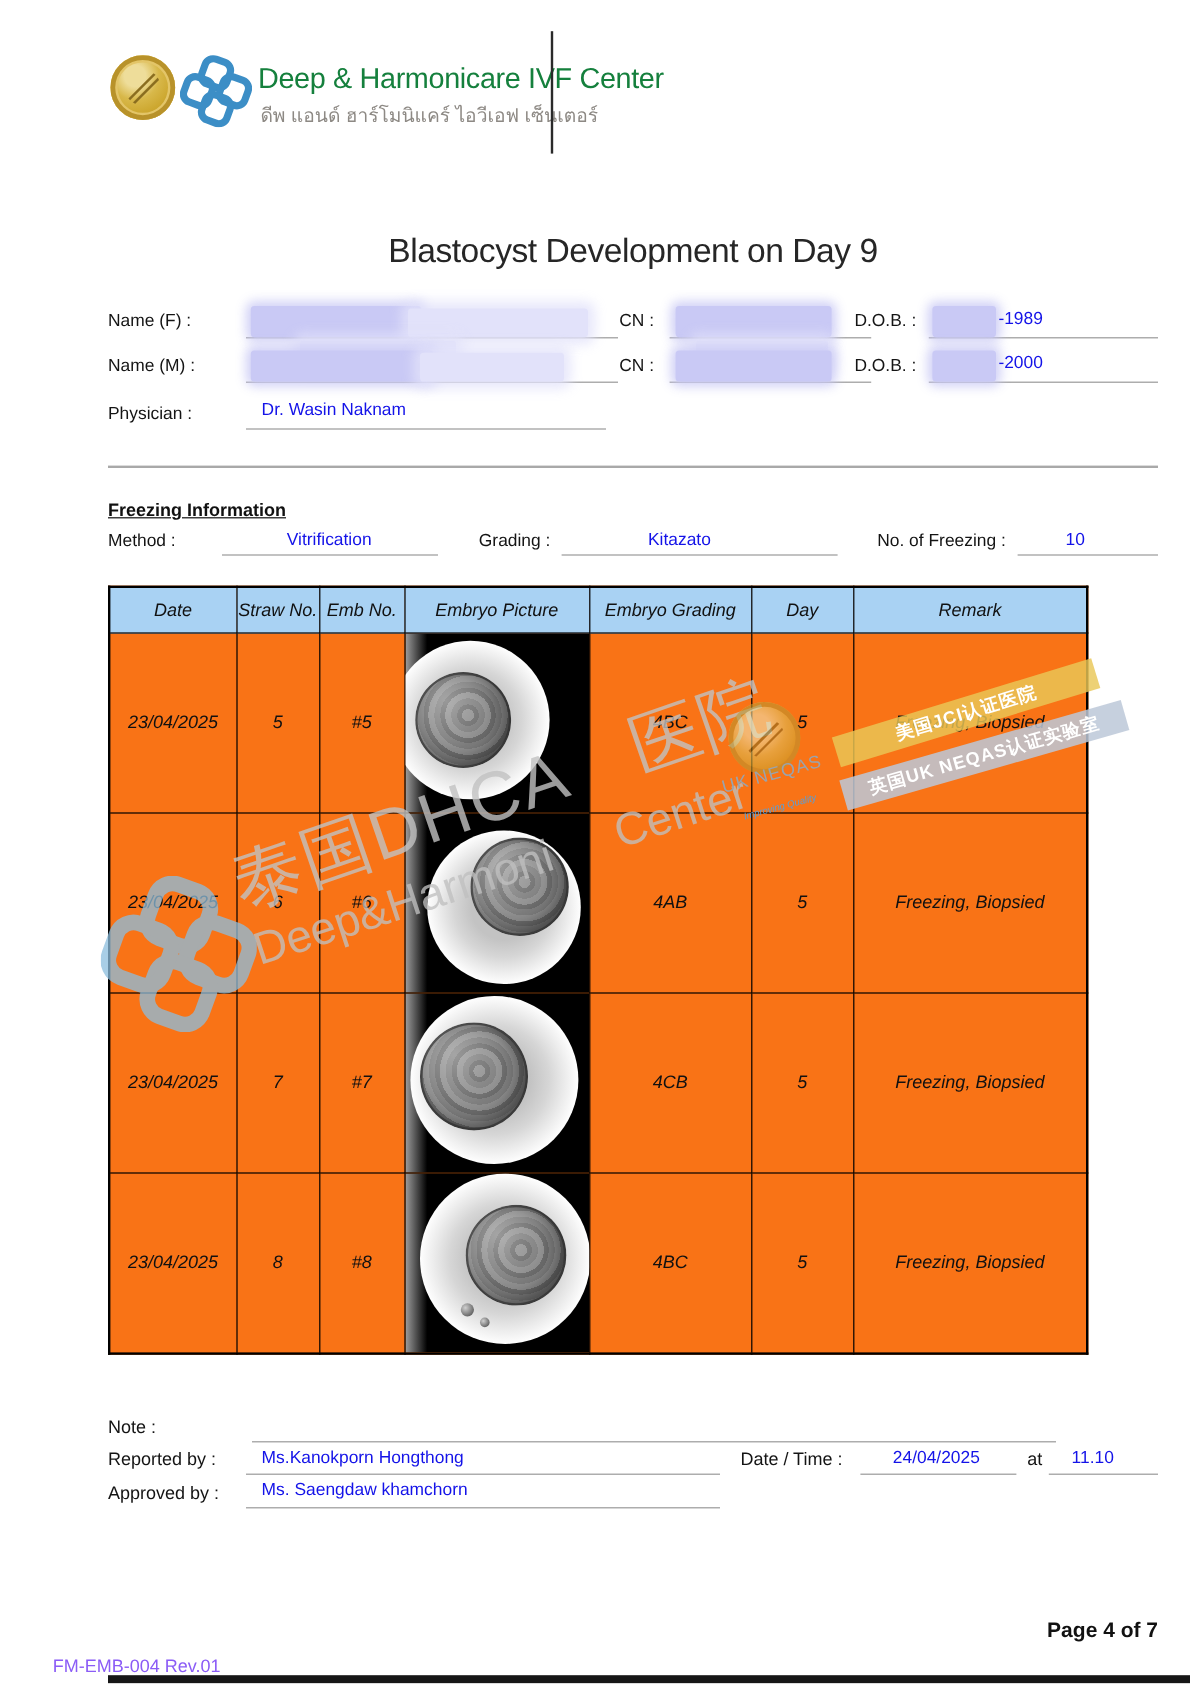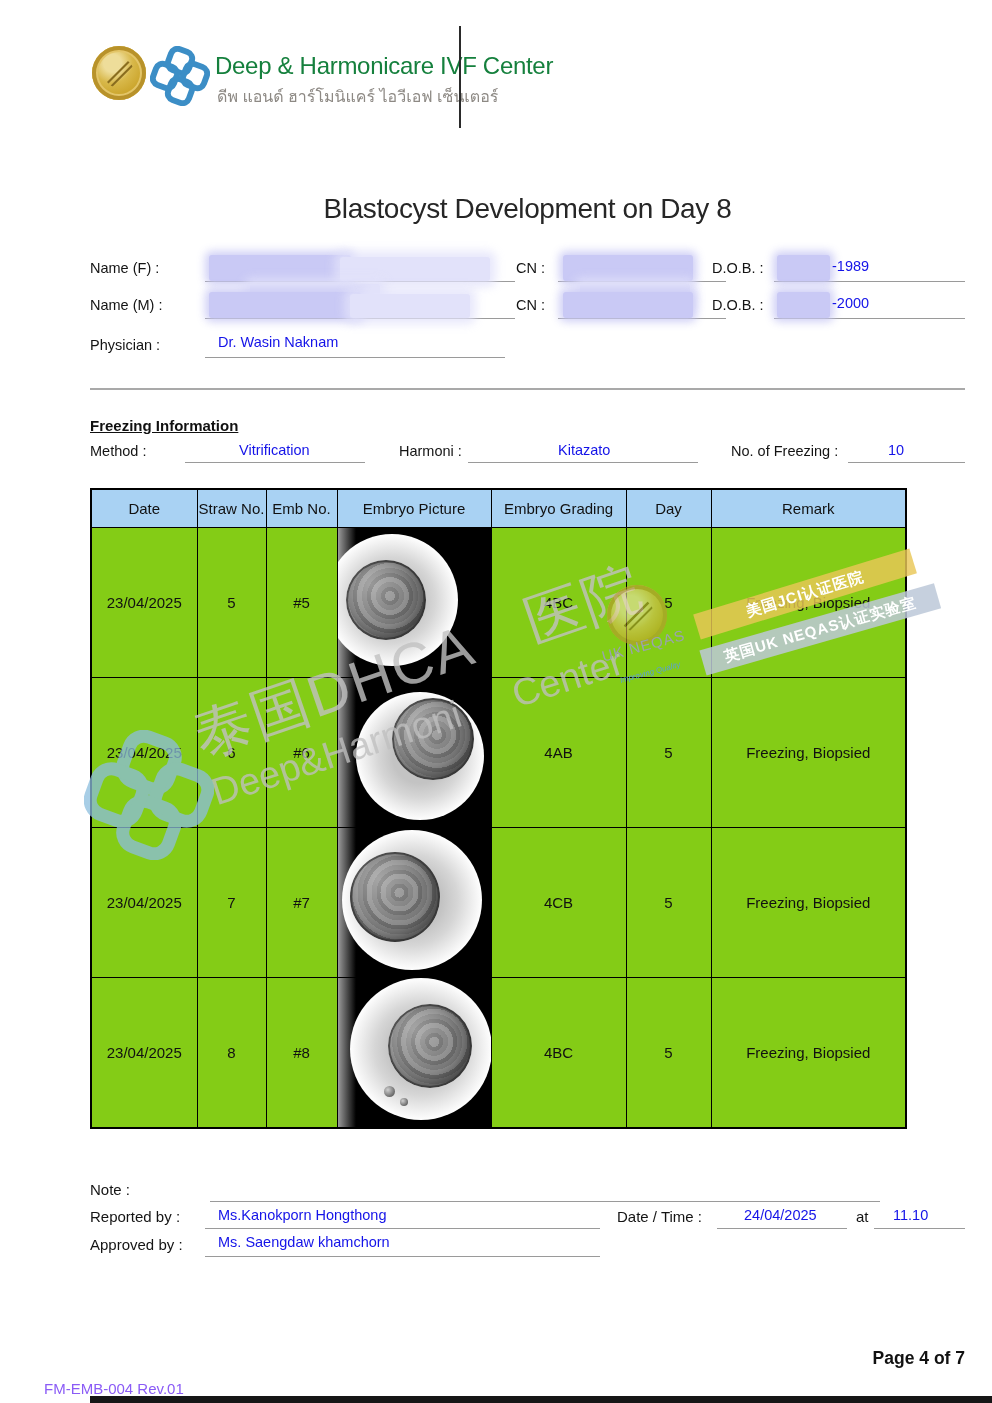--- a/index.html
+++ b/index.html
@@ -21,21 +21,21 @@
   .contact{position:absolute;left:473px;top:30px;font-size:12.5px;font-weight:500;color:#1c1c1c;line-height:25px;white-space:nowrap;}
   .title{position:absolute;left:90px;top:193px;width:875px;text-align:center;font-size:28px;
          font-weight:500;color:#262626;letter-spacing:-0.4px;}
   
   .red{position:absolute;background:#c9c9f5;border-radius:3px;box-shadow:0 0 9px 4px rgba(201,201,245,.85);}
   .red.lite{background:#e2e2fa;box-shadow:0 0 10px 6px rgba(226,226,250,.8);}
   
   .sec-title{position:absolute;left:90px;top:417px;font-size:15px;font-weight:bold;text-decoration:underline;color:#111;}
   
   .tblwrap{position:absolute;left:90px;top:488px;z-index:1;}
-  table.emb{border-collapse:collapse;table-layout:fixed;width:815px;background:#84cc16;border:2px solid #000;}
+  table.emb{border-collapse:collapse;table-layout:fixed;width:815px;background:#f97316;border:2px solid #000;font-style:italic;}
   table.emb th{background:#a9d2f3;border:1.5px solid #000;height:35px;font-size:15px;font-weight:400;color:#111;}
   table.emb td{border:1.5px solid #000;height:148px;text-align:center;font-size:15px;color:#111;background:transparent;padding:0;}
   td.photo-cell{position:relative;z-index:4;background:#000;}
   .photo{position:relative;width:100%;height:149px;background:#000;overflow:hidden;}
   .well{position:absolute;border-radius:50%;
      background:radial-gradient(circle, #c3c3c3 0 30%, #d6d6d6 46%, #ededed 60%, #fdfdfd 70%, #e6e6e6 77%, #8e8e8e 86%, #2c2c2c 94%, rgba(0,0,0,0) 99%);}
   .emb-ball{position:absolute;border-radius:50%;
      background:
        radial-gradient(circle at 32% 30%, rgba(255,255,255,.30), rgba(255,255,255,0) 52%),
        repeating-radial-gradient(circle at 55% 45%, #8f8f8f 0 5px, #6c6c6c 5px 9px, #7e7e7e 9px 14px),
@@ -86,21 +86,21 @@
       <rect x="19" y="4" width="22" height="22" rx="7" transform="rotate(20 30 15)"></rect>
       <rect x="34" y="19" width="22" height="22" rx="7" transform="rotate(110 45 30)"></rect>
       <rect x="19" y="34" width="22" height="22" rx="7" transform="rotate(200 30 45)"></rect>
       <rect x="4" y="19" width="22" height="22" rx="7" transform="rotate(290 15 30)"></rect>
     </g>
   </svg>
   <div class="brand">Deep &amp; Harmonicare IVF Center</div>
   <div class="brand-th">ดีพ แอนด์ ฮาร์โมนิแคร์ ไอวีเอฟ เซ็นเตอร์</div>
   <div class="vdiv"></div>
 
-  <div class="title">Blastocyst Development on Day 8</div>
+  <div class="title">Blastocyst Development on Day 9</div>
 
   <div class="lbl" style="left:90px;top:260px;">Name (F) :</div>
   <div class="ul" style="left:205px;top:281px;width:310px;"></div>
   <div class="red" style="left:209px;top:255px;width:142px;height:26px;"></div>
   <div class="red lite" style="left:340px;top:257px;width:150px;height:24px;"></div>
   <div class="red lite" style="left:250px;top:284px;width:130px;height:22px;"></div>
   <div class="lbl" style="left:516px;top:260px;">CN :</div>
   <div class="ul" style="left:558px;top:281px;width:168px;"></div>
   <div class="red" style="left:563px;top:255px;width:130px;height:26px;"></div>
   <div class="red lite" style="left:580px;top:284px;width:110px;height:22px;"></div>
@@ -124,22 +124,22 @@
   <div class="lbl" style="left:90px;top:337px;">Physician :</div>
   <div class="bval" style="left:218px;top:334px;">Dr. Wasin Naknam</div>
   <div class="ul" style="left:205px;top:357px;width:300px;"></div>
 
   <div class="sep"></div>
 
   <div class="sec-title">Freezing Information</div>
   <div class="lbl" style="left:90px;top:443px;">Method :</div>
   <div class="bval" style="left:239px;top:442px;">Vitrification</div>
   <div class="ul" style="left:185px;top:462px;width:180px;"></div>
-  <div class="lbl" style="left:399px;top:443px;">Harmoni :</div>
-  <div class="bval" style="left:558px;top:442px;text-align:right;">Kitazato</div>
+  <div class="lbl" style="left:399px;top:443px;">Grading :</div>
+  <div class="bval" style="left:540px;top:442px;text-align:right;">Kitazato</div>
   <div class="ul" style="left:468px;top:462px;width:230px;"></div>
   <div class="lbl" style="left:731px;top:443px;">No. of Freezing :</div>
   <div class="bval" style="left:888px;top:442px;">10</div>
   <div class="ul" style="left:848px;top:462px;width:117px;"></div>
 
   <div class="wm-under wm-cn">
     <span>泰国DHCA</span><span class="wm-gap-cn"></span><span>医院</span>
   </div>
   <div class="wm-under wm-en">
     <span>Deep&amp;Harmoni</span><span class="wm-gap-en"></span><span>Center</span>

